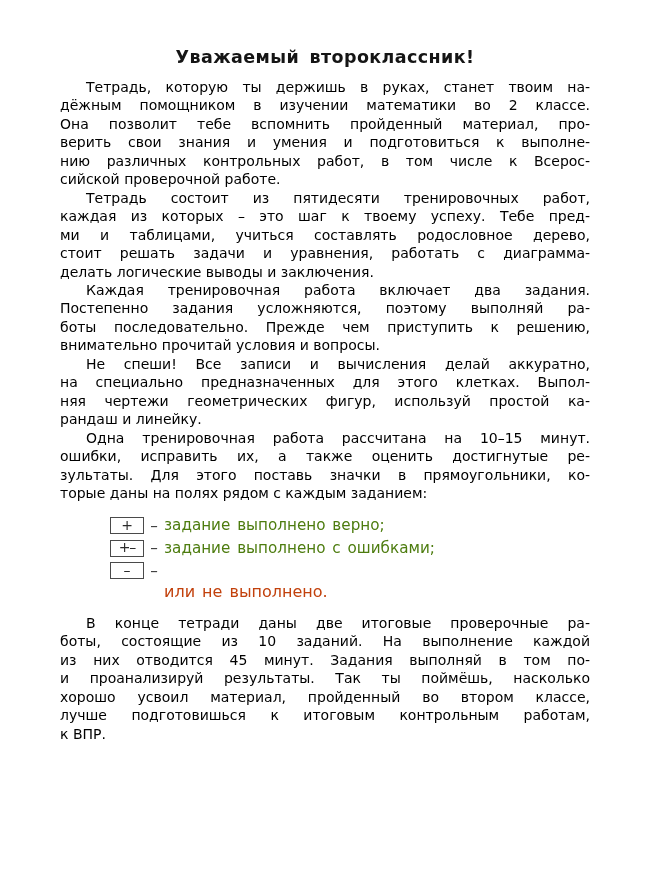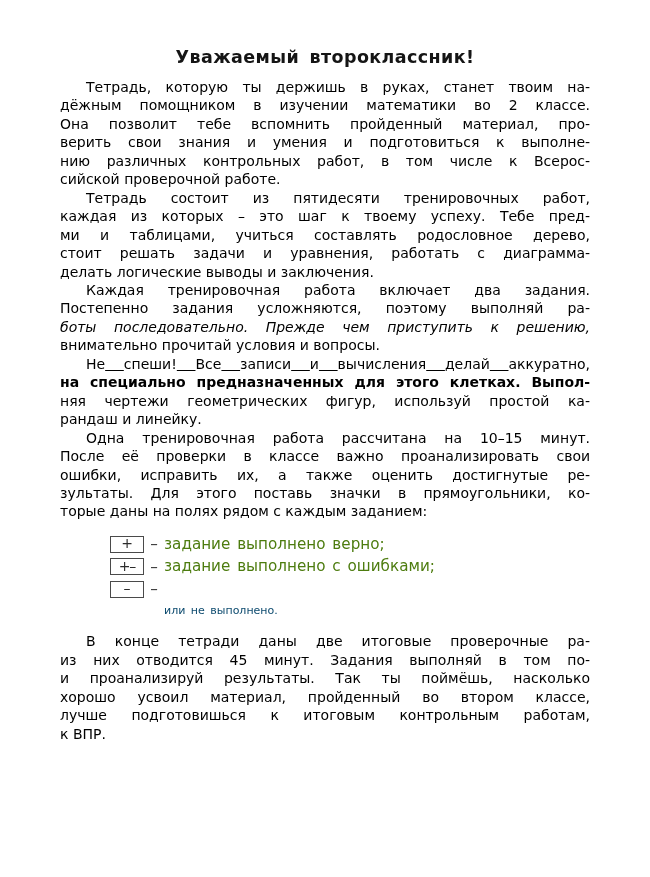--- a/index.html
+++ b/index.html
@@ -133,23 +133,23 @@
   .legend-subrow {
     display: flex;
     align-items: center;
     height: 21px;
   }
   .legend-sub-spacer {
     flex: 0 0 auto;
     width: 54px;
   }
   .legend-subtext {
-    font-size: 11px;
+    font-size: 16px;
     line-height: 18.4px;
-    color: #0c4a6e;
+    color: #c2410c;
     word-spacing: 2px;
     white-space: nowrap;
   }
 
   .spacer-after-legend {
     height: 11px;
   }
 </style>
 </head>
 <body>
@@ -172,34 +172,33 @@
       <span class="ln" style="word-spacing: 0px;"><span class="p-first-line-indent"></span><span class="w">Тетрадь</span> <span class="w">состоит</span> <span class="w">из</span> <span class="w">пятидесяти</span> <span class="w">тренировочных</span> <span class="w">работ,</span></span>
       <span class="ln" style="word-spacing: 0px;"><span class="w">каждая</span> <span class="w">из</span> <span class="w">которых</span> <span class="w">–</span> <span class="w">это</span> <span class="w">шаг</span> <span class="w">к</span> <span class="w">твоему</span> <span class="w">успеху.</span> <span class="w">Тебе</span> <span class="w">пред-</span></span>
       <span class="ln" style="word-spacing: 0px;"><span class="w">ми</span> <span class="w">и</span> <span class="w">таблицами,</span> <span class="w">учиться</span> <span class="w">составлять</span> <span class="w">родословное</span> <span class="w">дерево,</span></span>
       <span class="ln" style="word-spacing: 0px;"><span class="w">стоит</span> <span class="w">решать</span> <span class="w">задачи</span> <span class="w">и</span> <span class="w">уравнения,</span> <span class="w">работать</span> <span class="w">с</span> <span class="w">диаграмма-</span></span>
       <span class="ln last">делать логические выводы и заключения.</span>
     </div>
 
     <div class="para para-block">
       <span class="ln" style="word-spacing: 0px;"><span class="p-first-line-indent"></span><span class="w">Каждая</span> <span class="w">тренировочная</span> <span class="w">работа</span> <span class="w">включает</span> <span class="w">два</span> <span class="w">задания.</span></span>
       <span class="ln" style="word-spacing: 0px;"><span class="w">Постепенно</span> <span class="w">задания</span> <span class="w">усложняются,</span> <span class="w">поэтому</span> <span class="w">выполняй</span> <span class="w">ра-</span></span>
-      <span class="ln" style="word-spacing: 0px; font-style: italic;"><span class="w">боты</span> <span class="w">последовательно.</span> <span class="w">Прежде</span> <span class="w">чем</span> <span class="w">приступить</span> <span class="w">к</span> <span class="w">решению,</span></span>
+      <span class="ln" style="word-spacing: 0px;"><span class="w">боты</span> <span class="w">последовательно.</span> <span class="w">Прежде</span> <span class="w">чем</span> <span class="w">приступить</span> <span class="w">к</span> <span class="w">решению,</span></span>
       <span class="ln last">внимательно прочитай условия и вопросы.</span>
     </div>
 
     <div class="para para-block">
-      <span class="ln" style="word-spacing: 0px; text-decoration: underline;"><span class="p-first-line-indent"></span><span class="w">Не</span> <span class="w">спеши!</span> <span class="w">Все</span> <span class="w">записи</span> <span class="w">и</span> <span class="w">вычисления</span> <span class="w">делай</span> <span class="w">аккуратно,</span></span>
-      <span class="ln" style="word-spacing: 0px; font-weight: bold;"><span class="w">на</span> <span class="w">специально</span> <span class="w">предназначенных</span> <span class="w">для</span> <span class="w">этого</span> <span class="w">клетках.</span> <span class="w">Выпол-</span></span>
+      <span class="ln" style="word-spacing: 0px;"><span class="p-first-line-indent"></span><span class="w">Не</span> <span class="w">спеши!</span> <span class="w">Все</span> <span class="w">записи</span> <span class="w">и</span> <span class="w">вычисления</span> <span class="w">делай</span> <span class="w">аккуратно,</span></span>
+      <span class="ln" style="word-spacing: 0px;"><span class="w">на</span> <span class="w">специально</span> <span class="w">предназначенных</span> <span class="w">для</span> <span class="w">этого</span> <span class="w">клетках.</span> <span class="w">Выпол-</span></span>
       <span class="ln" style="word-spacing: 0px;"><span class="w">няя</span> <span class="w">чертежи</span> <span class="w">геометрических</span> <span class="w">фигур,</span> <span class="w">используй</span> <span class="w">простой</span> <span class="w">ка-</span></span>
       <span class="ln last">рандаш и линейку.</span>
     </div>
 
     <div class="para para-block">
       <span class="ln" style="word-spacing: 0px;"><span class="p-first-line-indent"></span><span class="w">Одна</span> <span class="w">тренировочная</span> <span class="w">работа</span> <span class="w">рассчитана</span> <span class="w">на</span> <span class="w">10–15</span> <span class="w">минут.</span></span>
-      <span class="ln" style="word-spacing: 0px;"><span class="w">После</span> <span class="w">её</span> <span class="w">проверки</span> <span class="w">в</span> <span class="w">классе</span> <span class="w">важно</span> <span class="w">проанализировать</span> <span class="w">свои</span></span>
       <span class="ln" style="word-spacing: 0px;"><span class="w">ошибки,</span> <span class="w">исправить</span> <span class="w">их,</span> <span class="w">а</span> <span class="w">также</span> <span class="w">оценить</span> <span class="w">достигнутые</span> <span class="w">ре-</span></span>
       <span class="ln" style="word-spacing: 0px;"><span class="w">зультаты.</span> <span class="w">Для</span> <span class="w">этого</span> <span class="w">поставь</span> <span class="w">значки</span> <span class="w">в</span> <span class="w">прямоугольники,</span> <span class="w">ко-</span></span>
       <span class="ln last">торые даны на полях рядом с каждым заданием:</span>
     </div>
 
     <div class="legend">
 
       <div class="legend-row">
         <span class="mark-box">
           <span class="glyph">+</span>
@@ -227,20 +226,21 @@
         <span class="legend-sub-spacer"></span>
         <span class="legend-subtext">или  не  выполнено.</span>
       </div>
 
     </div>
 
     <div class="spacer-after-legend"></div>
 
     <div class="para para-block">
       <span class="ln" style="word-spacing: 0px;"><span class="p-first-line-indent"></span><span class="w">В</span> <span class="w">конце</span> <span class="w">тетради</span> <span class="w">даны</span> <span class="w">две</span> <span class="w">итоговые</span> <span class="w">проверочные</span> <span class="w">ра-</span></span>
+      <span class="ln" style="word-spacing: 0px;"><span class="w">боты,</span> <span class="w">состоящие</span> <span class="w">из</span> <span class="w">10</span> <span class="w">заданий.</span> <span class="w">На</span> <span class="w">выполнение</span> <span class="w">каждой</span></span>
       <span class="ln" style="word-spacing: 0px;"><span class="w">из</span> <span class="w">них</span> <span class="w">отводится</span> <span class="w">45</span> <span class="w">минут.</span> <span class="w">Задания</span> <span class="w">выполняй</span> <span class="w">в</span> <span class="w">том</span> <span class="w">по-</span></span>
       <span class="ln" style="word-spacing: 0px;"><span class="w">и</span> <span class="w">проанализируй</span> <span class="w">результаты.</span> <span class="w">Так</span> <span class="w">ты</span> <span class="w">поймёшь,</span> <span class="w">насколько</span></span>
       <span class="ln" style="word-spacing: 0px;"><span class="w">хорошо</span> <span class="w">усвоил</span> <span class="w">материал,</span> <span class="w">пройденный</span> <span class="w">во</span> <span class="w">втором</span> <span class="w">классе,</span></span>
       <span class="ln" style="word-spacing: 0px;"><span class="w">лучше</span> <span class="w">подготовишься</span> <span class="w">к</span> <span class="w">итоговым</span> <span class="w">контрольным</span> <span class="w">работам,</span></span>
       <span class="ln last">к ВПР.</span>
     </div>
 
   </div>
 </div>
 

